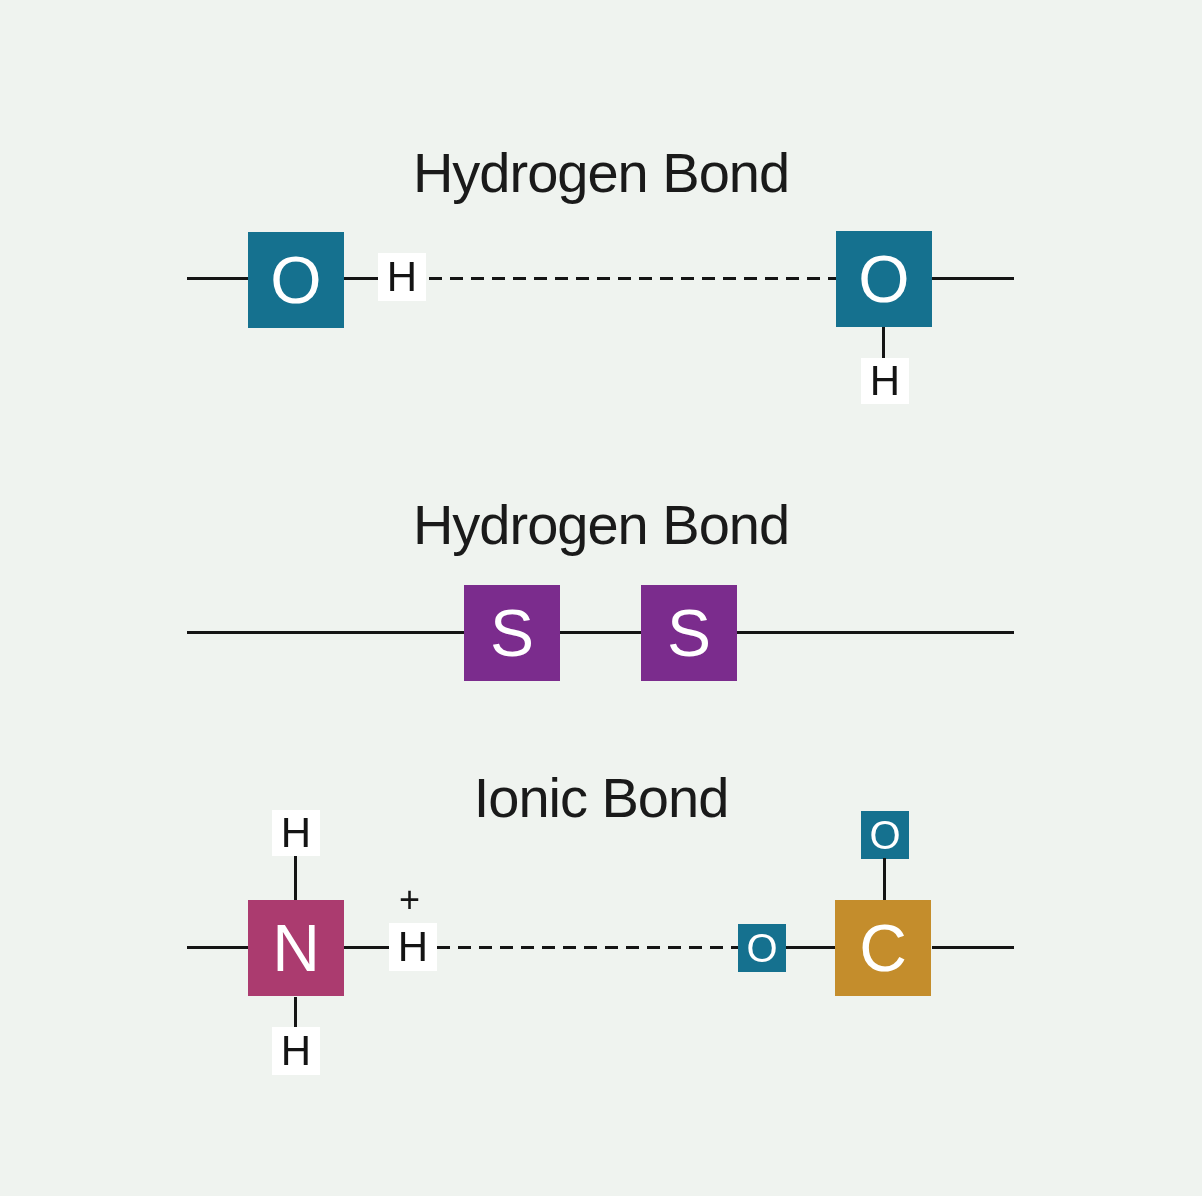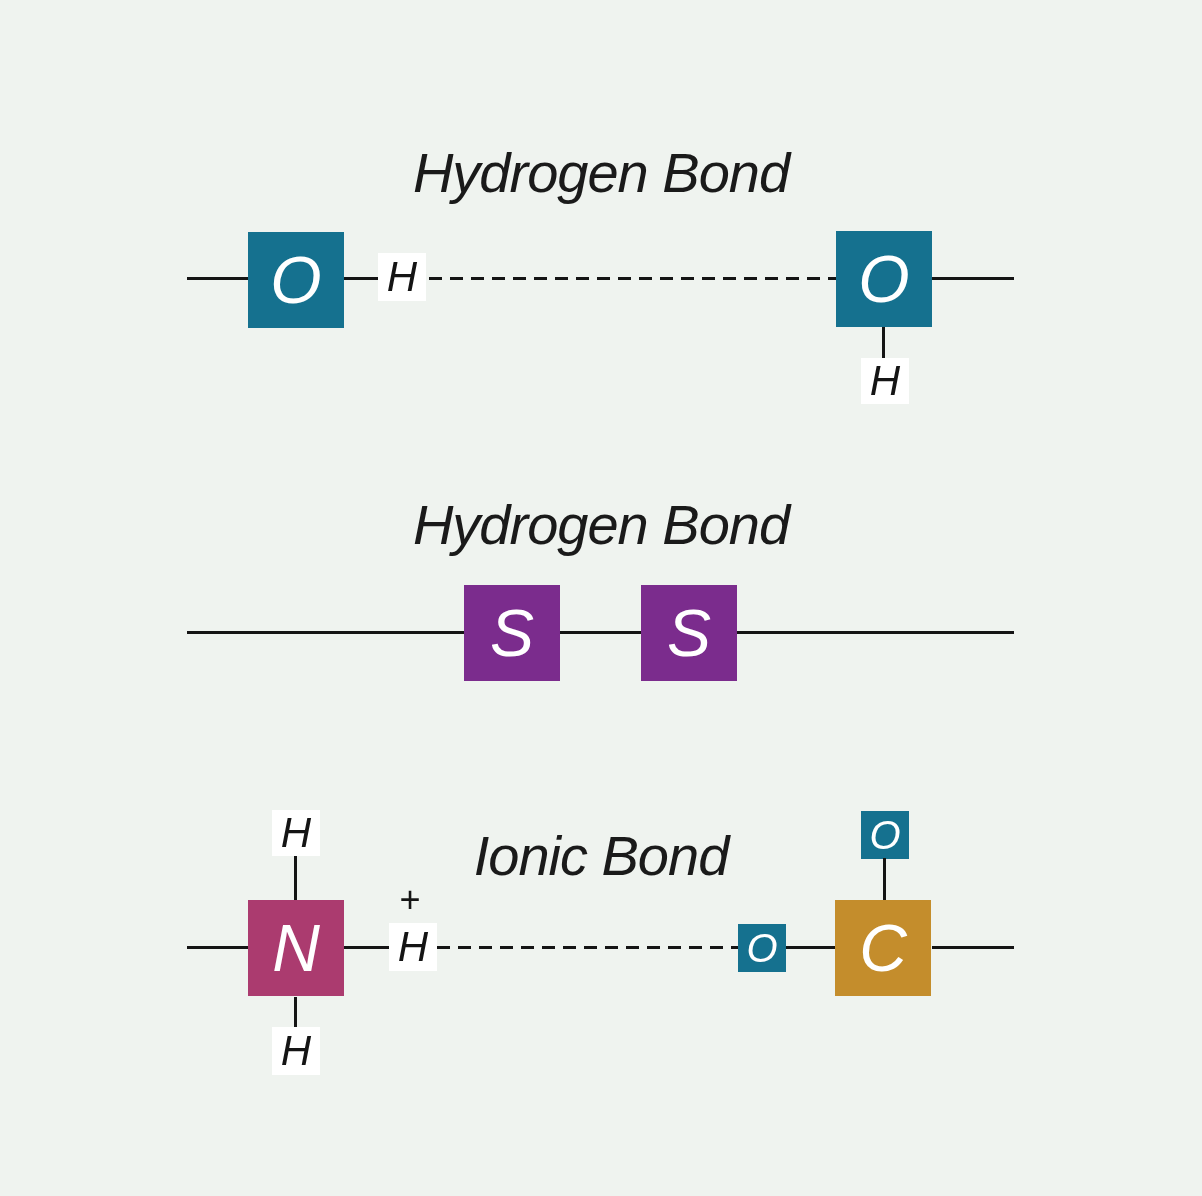--- a/index.html
+++ b/index.html
@@ -1,15 +1,15 @@
 <!DOCTYPE html>
 <html style="--background: #eff3ef; --oxygen_teal: #15718f; --sulfur_purple: #7b2c8d; --nitrogen_magenta: #ab3b6f; --carbon_gold: #c48d2c; --bond_line: #141414; --hydrogen_label_bg: #ffffff; --title_text: #1a1a1a;"><head>
 <meta charset="utf-8">
 <style>
-  * { margin: 0; padding: 0; box-sizing: border-box; font-style: italic; }
+  * { margin: 0; padding: 0; box-sizing: border-box; }
   html, body { width: 1202px; height: 1196px; }
   body {
     background: var(--background, #eff3ef);
     font-family: "Liberation Sans", sans-serif;
   }
   .canvas {
     position: relative;
     width: 1202px;
     height: 1196px;
     background: var(--background, #eff3ef);
@@ -120,21 +120,21 @@
     <div class="hline" style="left:560px;top:631px;width:81px"></div>
 
     <div class="atom lg purple" style="left:641px;top:585px">
       <span class="sym">S</span>
     </div>
 
     <div class="hline" style="left:737px;top:631px;width:277px"></div>
   </section>
 
   <section>
-    <div class="title" style="top:828px">Ionic Bond</div>
+    <div class="title" style="top:770px">Ionic Bond</div>
 
     <div class="hlabel" style="left:272px;top:810px;height:46px">
       <span class="sym">H</span>
     </div>
 
     <div class="vline" style="left:294px;top:856px;height:44px"></div>
 
     <div class="hline" style="left:187px;top:946px;width:61px"></div>
 
     <div class="atom lg magenta" style="left:248px;top:900px">

